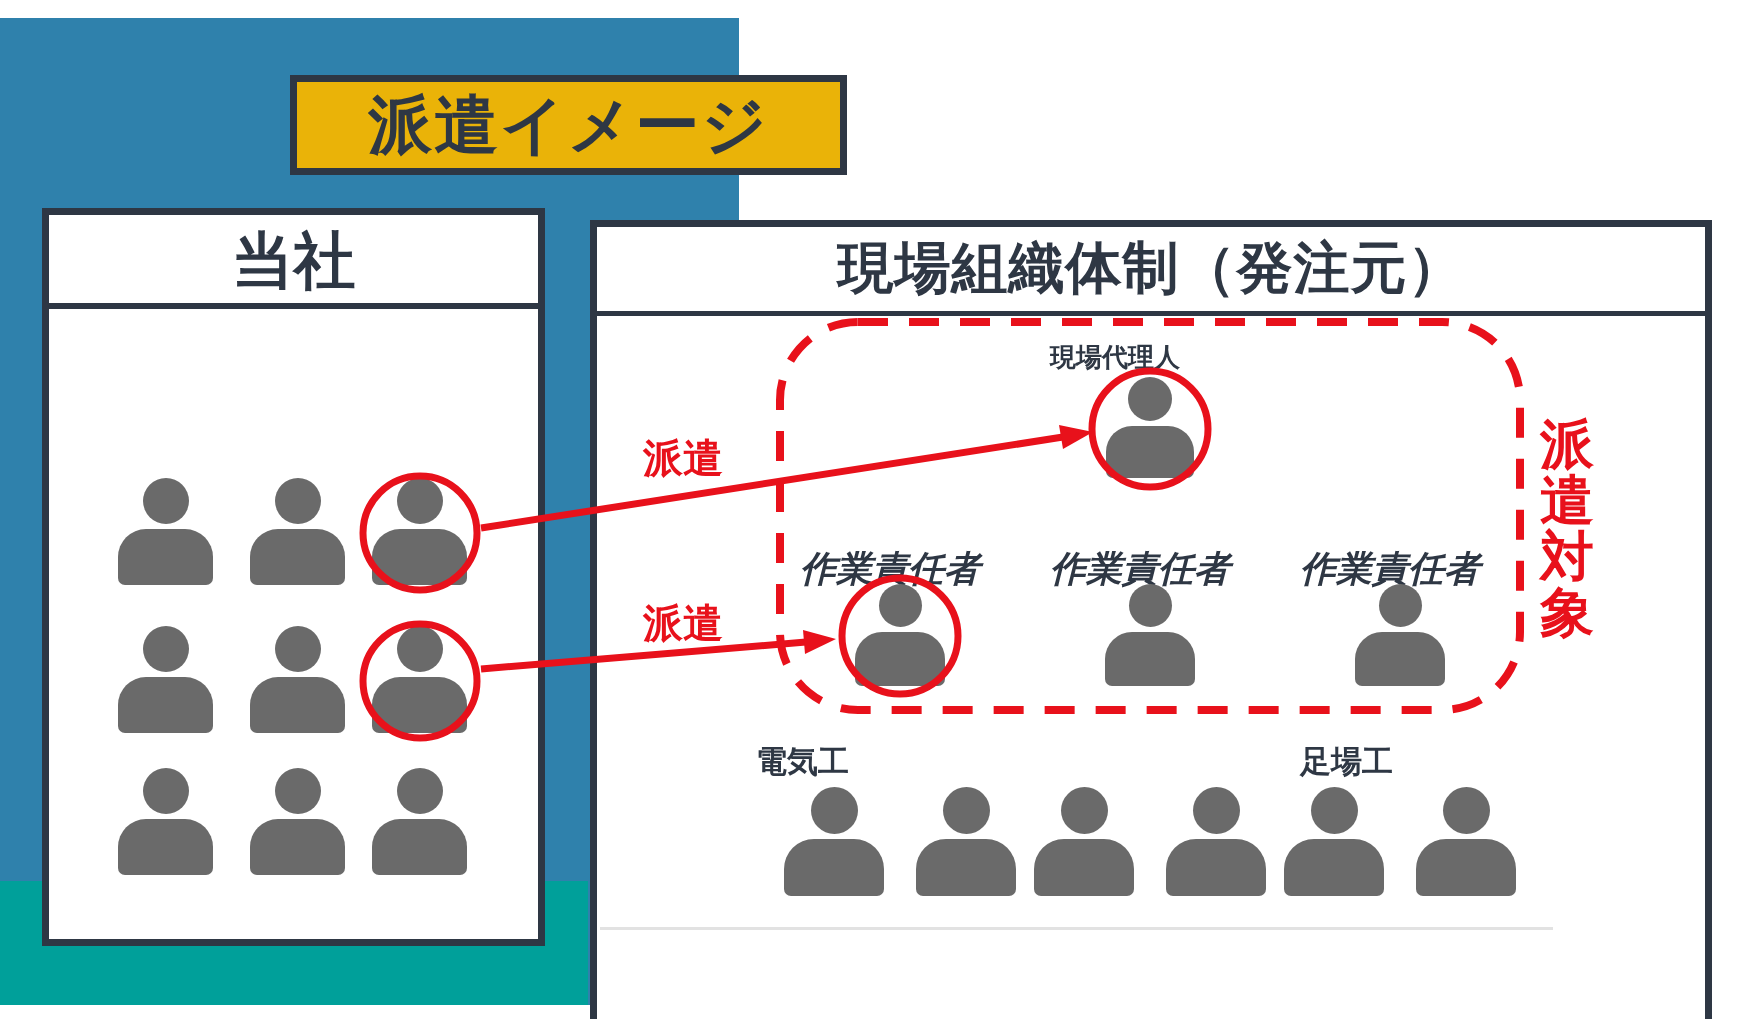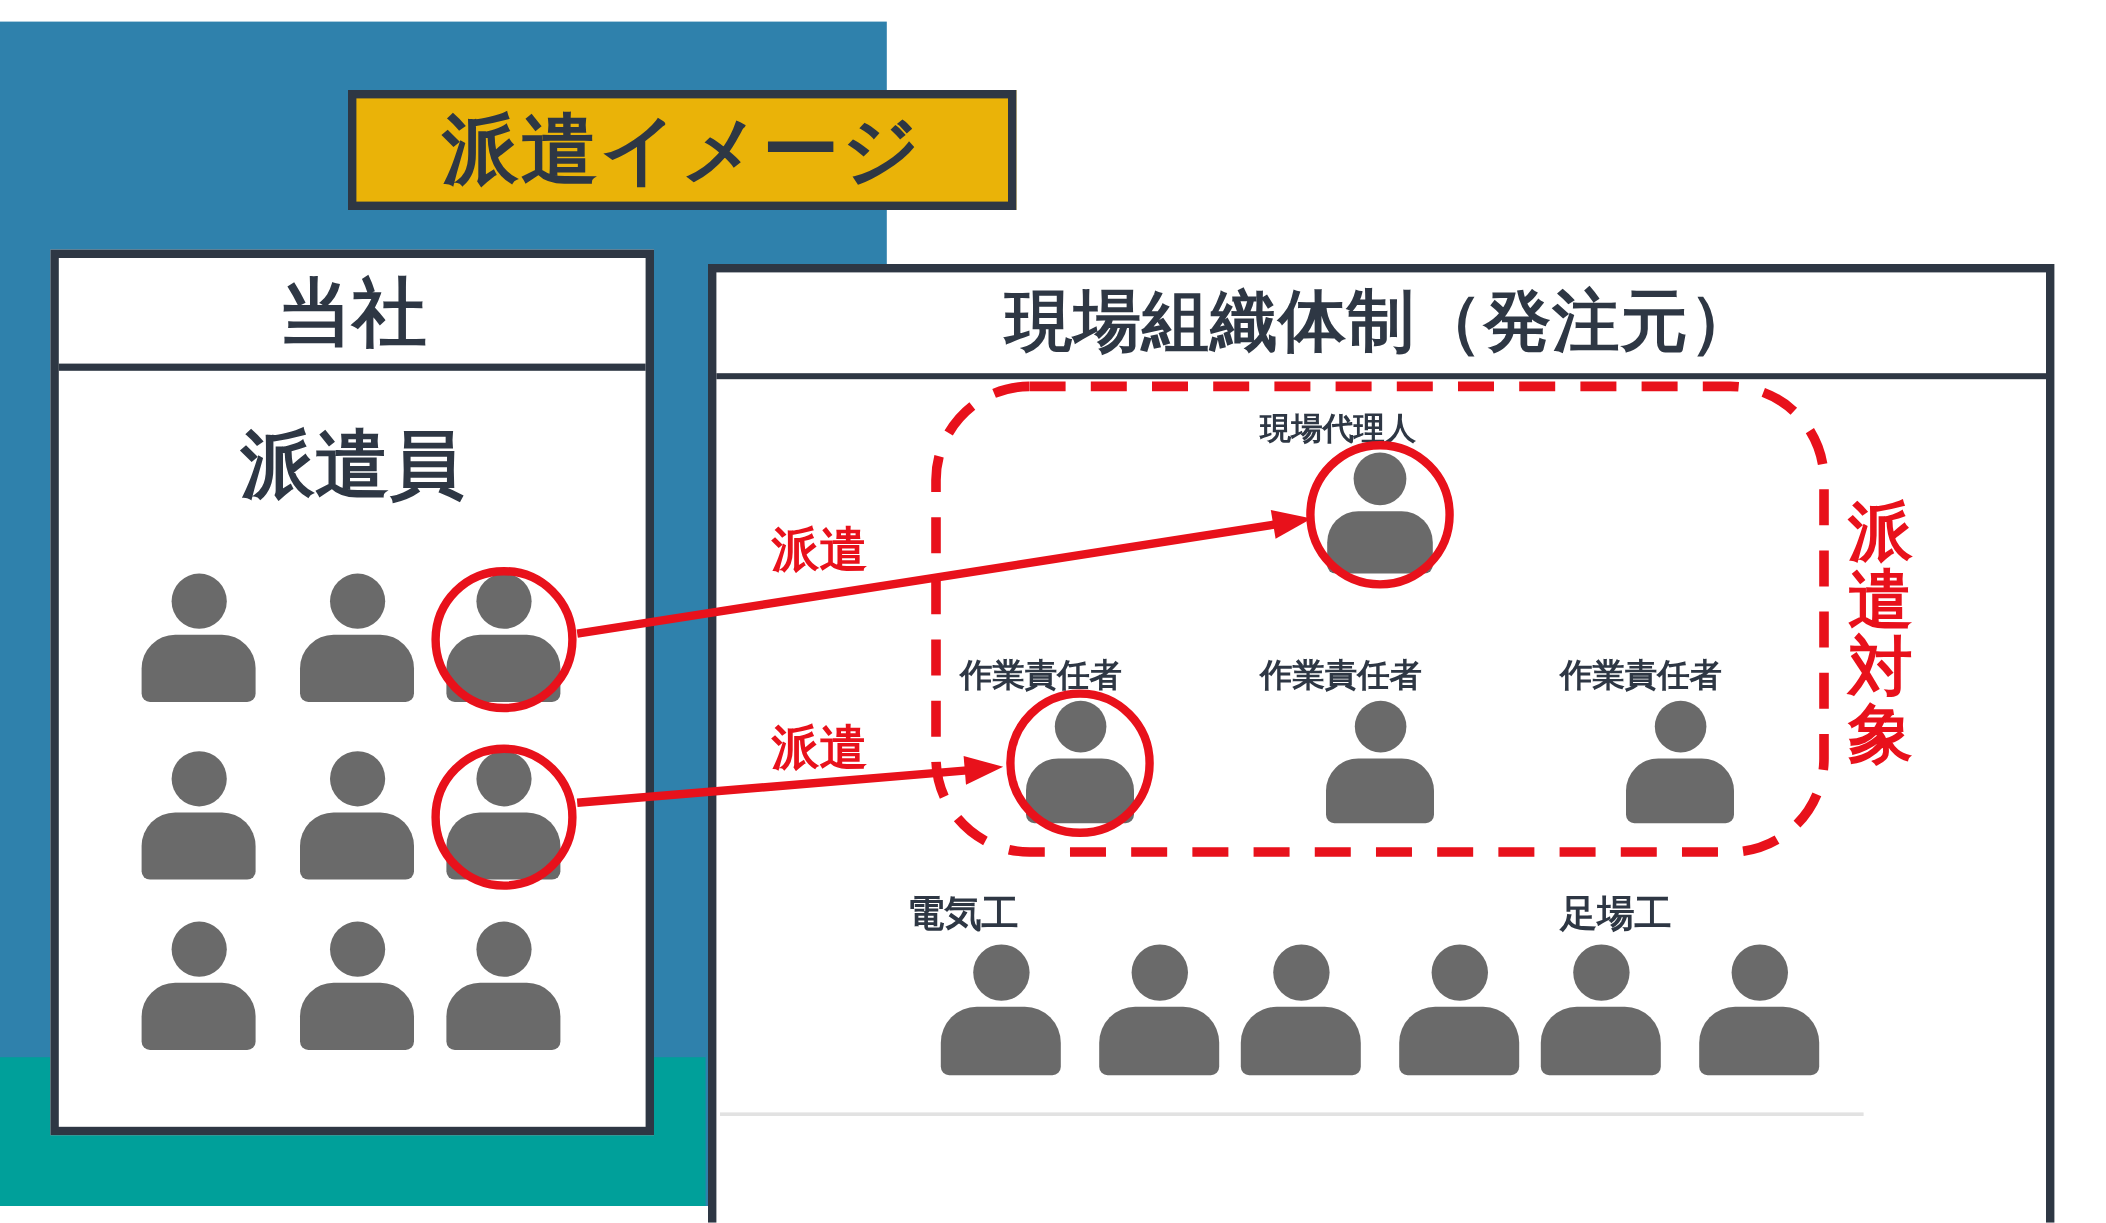--- a/index.html
+++ b/index.html
@@ -42,21 +42,21 @@
   .person i{display:block;background:var(--gray);}
   .person .head{border-radius:50%;}
   .p-sm{width:95px;} .p-sm .head{width:46px;height:46px;} .p-sm .body{width:95px;height:56px;border-radius:28px 28px 7px 7px;margin-top:5px;}
   .p-md{width:90px;} .p-md .head{width:43px;height:43px;} .p-md .body{width:90px;height:54px;border-radius:27px 27px 7px 7px;margin-top:5px;}
   .p-lg{width:100px;}.p-lg .head{width:47px;height:47px;} .p-lg .body{width:100px;height:57px;border-radius:30px 30px 7px 7px;margin-top:5px;}
   .p-ag{width:88px;} .p-ag .head{width:44px;height:44px;} .p-ag .body{width:88px;height:52px;border-radius:26px 26px 7px 7px;margin-top:5px;}
 
   
   .org-label{position:absolute;width:200px;font-weight:bold;color:var(--ink);}
   .lbl-agent{font-size:26px;}
-  .lbl-sup{font-size:27px;}
+  .lbl-sup{font-size:36px;font-style:italic;}
   .lbl-trade{font-size:31px;}
 
   
   .dispatch-word{position:absolute;font-size:40px;font-weight:bold;color:var(--red);}
 
   
   .v-label{position:absolute;left:1536px;top:388px;width:62px;text-align:center;
            font-size:54px;line-height:56px;font-weight:bold;color:var(--red);word-break:break-all;margin-top:28px;}
 
   .baseline{left:600px;top:927px;width:953px;height:3px;background:#E2E2E2;}
@@ -86,21 +86,20 @@
       <path d="M830,776 L830,741 L970,741 L970,776" stroke-width="12"></path>
       <path d="M1080,776 L1080,741 L1220,741 L1220,776" stroke-width="12"></path>
       <path d="M1330,776 L1330,741 L1470,741 L1470,776" stroke-width="12"></path>
     </g>
   </svg>
 
   <div class="abs panel left-panel">
     <div class="panel-header">
       <span>当社</span>
     </div>
-    <div class="subtitle">派遣員</div>
   </div>
 
   <div class="abs panel right-panel">
     <div class="panel-header">
       <span>現場組織体制（発注元）</span>
     </div>
   </div>
   <div class="abs baseline"></div>
 
   <div class="abs title-box">

